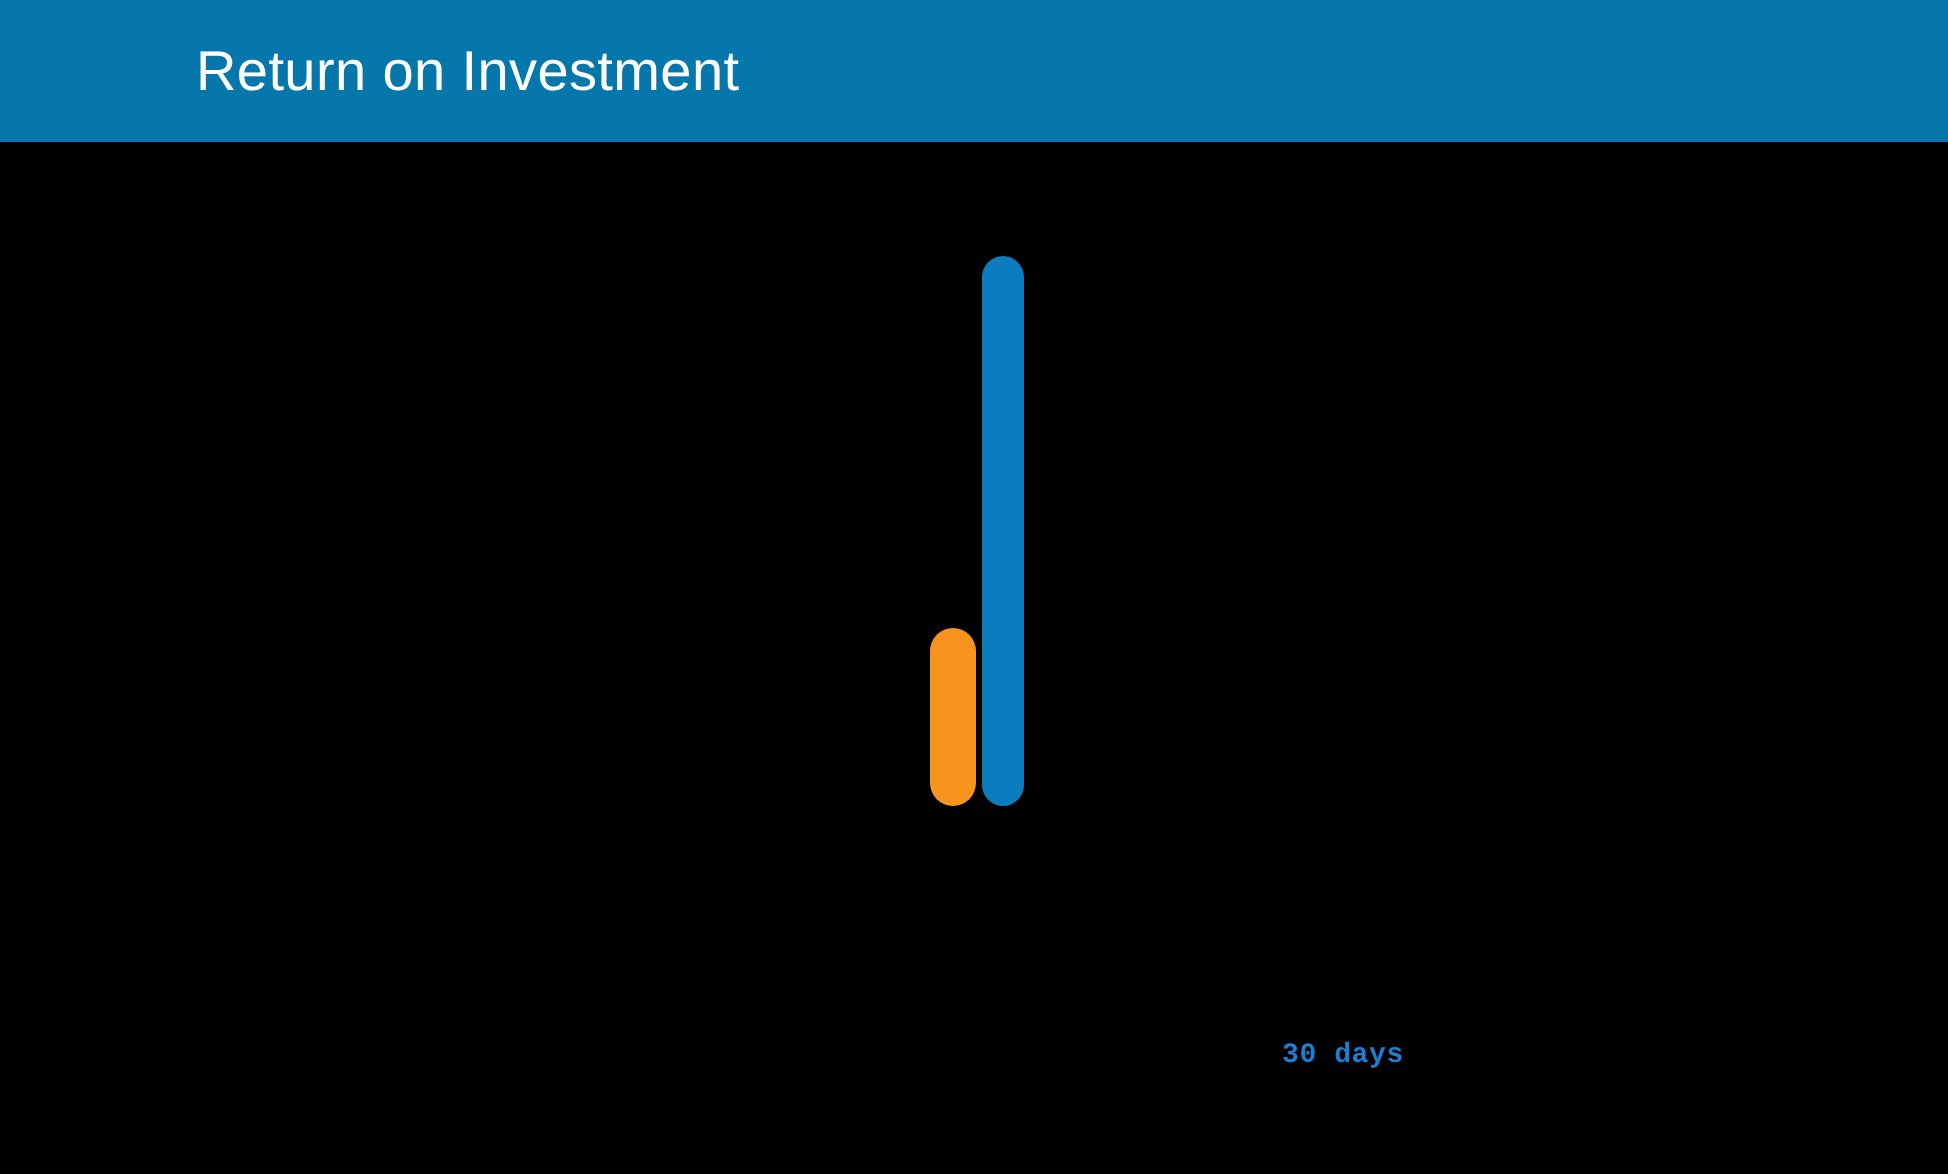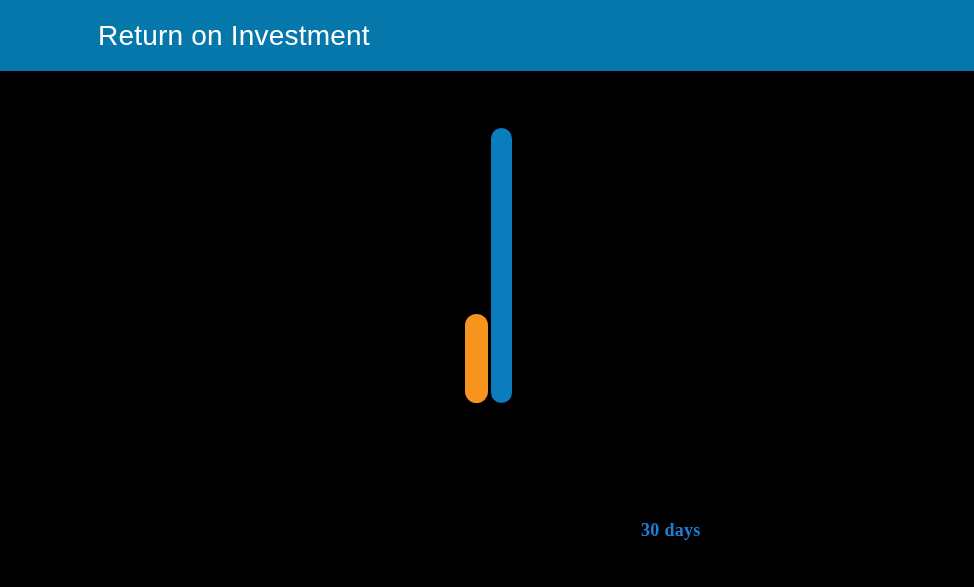--- a/index.html
+++ b/index.html
@@ -71,22 +71,22 @@
   }
   #bar-return {
     
     background: #0b7cbe;
   }
 
   
   #axis-label-30-days {
     position: absolute;
     color: #1b7fd4;
-    font-family: Liberation Serif, serif;
-    font-size: 18px;
+    font-family: Liberation Mono, monospace;
+    font-size: 14px;
     font-weight: bold;
     letter-spacing: 0.3px;
     white-space: nowrap;
   }
 </style>
 </head>
 <body>
 
 <div id="slide" style="background: rgb(0, 0, 0);">
 

